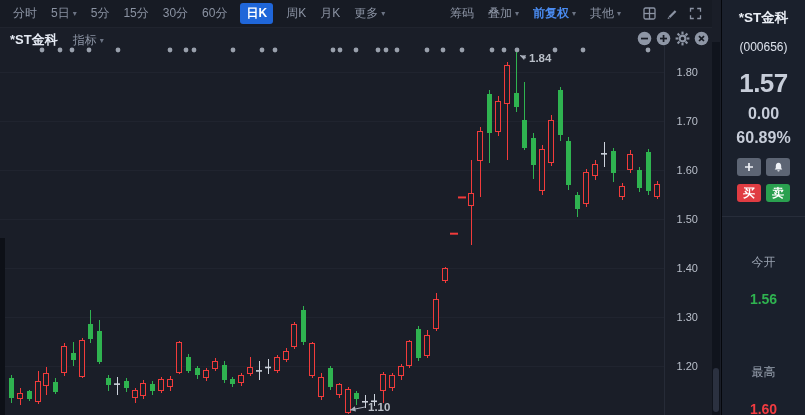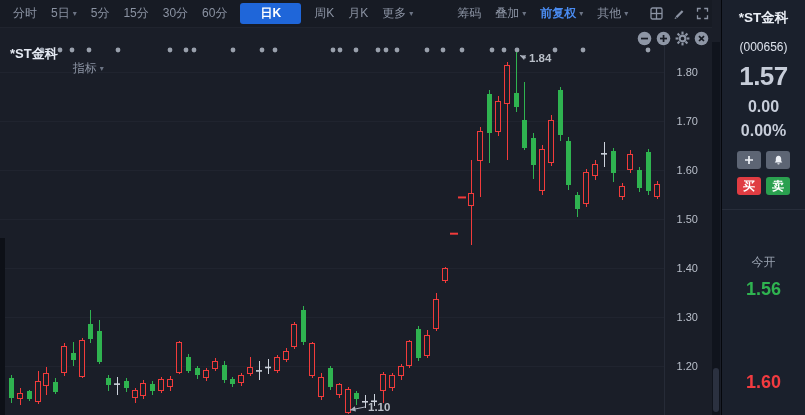--- a/index.html
+++ b/index.html
@@ -4,59 +4,59 @@
 <style>
   html,body{margin:0;padding:0;background:#0d0f14;}
   *{box-sizing:border-box;}
   .app{position:relative;width:805px;height:415px;background:#1a1e28;overflow:hidden;
        font-family:"Liberation Sans","DejaVu Sans",sans-serif;-webkit-font-smoothing:antialiased;}
   
   .toolbar{position:absolute;left:0;top:0;width:712px;height:28px;display:flex;align-items:center;
            background:#171b24;border-bottom:1px solid #20242e;padding-left:6px;z-index:5;gap:15px;}
   .tb-left{display:flex;align-items:center;}
   .tb-item{display:inline-flex;align-items:center;margin:0 7px;font-size:12px;color:#8b93a3;cursor:default;white-space:nowrap;}
-  .tb-item.active{background:#1f66d9;color:#ffffff;border-radius:3px;padding:2px 20px;margin:0 6px;font-weight:bold;}
+  .tb-item.active{background:#1f66d9;color:#ffffff;border-radius:3px;padding:2px 6px;margin:0 6px;font-weight:bold;}
   .tb-item.accent{color:#4a8bf0;font-weight:bold;}
   .caret{font-size:8px;margin-left:3px;color:#6c7484;}
   .tb-spacer{flex:1;}
   .tb-icons{display:flex;gap:10px;align-items:center;margin-right:10px;}
   .tb-icons svg{display:block;}
   
   .subbar{position:absolute;left:10px;top:31px;display:flex;align-items:center;gap:15px;z-index:4;}
   .sym{font-size:13px;font-weight:bold;color:#e4e9f2;}
-  .ind{font-size:12px;color:#8b93a3;display:inline-flex;align-items:center;margin-top:29px;}
+  .ind{font-size:12px;color:#8b93a3;display:inline-flex;align-items:center;}
   .zoomctl{position:absolute;left:636px;top:30px;display:flex;gap:3px;z-index:4;}
   .zbtn{width:16px;height:16px;padding:0;border:none;background:transparent;cursor:pointer;display:flex;align-items:center;justify-content:center;}
   
   #chart-svg{position:absolute;left:0;top:0;z-index:1;}
   .left-sliver{position:absolute;left:0;top:238px;width:5px;height:177px;background:#0d1017;z-index:2;}
   
   .vscroll{position:absolute;left:712px;top:42px;width:8px;height:373px;background:#10141d;z-index:3;}
   .vthumb{position:absolute;left:1px;top:326px;width:6px;height:44px;background:#2b3140;border-radius:3px;}
   
   .panel{position:absolute;left:721px;top:0;width:84px;height:415px;background:#1a202c;
          border-left:1px solid #05070c;text-align:center;z-index:6;}
   .p-name{margin-top:9px;font-size:13.5px;font-weight:bold;color:#eaeef5;}
   .p-code{margin-top:13px;font-size:12px;color:#dde2ec;}
-  .p-price{margin-top:7px;font-size:26px;font-weight:bold;color:#c7cdd9;letter-spacing:-0.5px;}
+  .p-price{margin-top:14px;font-size:26px;font-weight:bold;color:#c7cdd9;letter-spacing:-0.5px;}
   .p-chg,.p-pct{margin-top:6px;font-size:16px;font-weight:bold;color:#c7cdd9;}
   .p-btns{margin-top:11px;display:flex;justify-content:center;gap:5px;}
   .p-btn{width:24px;height:18px;background:#5d6574;border:none;border-radius:3px;display:flex;
          align-items:center;justify-content:center;padding:0;cursor:pointer;}
   .p-trade{margin-top:8px;display:flex;justify-content:center;gap:5px;}
   .t-btn{width:24px;height:18px;border:none;border-radius:3px;color:#fff;font-size:12px;font-weight:bold;
          display:flex;align-items:center;justify-content:center;padding:0;cursor:pointer;font-family:inherit;}
   .t-buy{background:#e03c42;}
   .t-sell{background:#2aa04f;}
   .p-div{margin-top:14px;height:1px;background:#272d3a;}
   .p-field{position:absolute;left:0;width:100%;}
   .f1{top:254px;text-align:center;}
   .f2{top:364px;}
   .pf-label{font-size:12px;color:#99a1b0;}
-  .pf-value{font-size:18px;font-weight:bold;margin-top:8px;}
+  .pf-value{font-size:14px;font-weight:bold;margin-top:20px;}
   .pf-value[data-color="green"]{color:#2fb350;}
   .pf-value[data-color="red"]{color:#f23b40;}
 </style>
 </head>
 <body>
 
 <div class="app">
 
   <svg id="chart-svg" width="712" height="415" viewBox="0 0 712 415">
       <line x1="0" y1="72" x2="664" y2="72" stroke="#20242f" stroke-width="1" shape-rendering="crispEdges"></line>
@@ -341,21 +341,21 @@
 
   <div class="vscroll">
     <div class="vthumb"></div>
   </div>
 
   <div class="panel">
     <div class="p-name">*ST金科</div>
     <div class="p-code">(000656)</div>
     <div class="p-price">1.57</div>
     <div class="p-chg">0.00</div>
-    <div class="p-pct">0.00%</div>
+    <div class="p-pct">60.89%</div>
     <div class="p-btns">
       <button class="p-btn">
         <svg width="10" height="10" viewBox="0 0 10 10">
           <path d="M5 1 V9 M1 5 H9" stroke="#eef1f6" stroke-width="1.7"></path>
         </svg>
       </button>
       <button class="p-btn">
         <svg width="11" height="11" viewBox="0 0 11 11">
           <path d="M5.5 0.8 C3.7 0.8 2.8 2.2 2.8 3.9 L2.8 6 L1.7 7.5 L9.3 7.5 L8.2 6 L8.2 3.9 C8.2 2.2 7.3 0.8 5.5 0.8 Z" fill="#eef1f6"></path>
           <path d="M4.3 8.3 a1.2 1.2 0 0 0 2.4 0 Z" fill="#eef1f6"></path>
@@ -365,17 +365,18 @@
     <div class="p-trade">
       <button class="t-btn t-buy">买</button>
       <button class="t-btn t-sell">卖</button>
     </div>
     <div class="p-div"></div>
     <div class="p-field f1">
       <div class="pf-label">今开</div>
       <div class="pf-value" data-color="green">1.56</div>
     </div>
     <div class="p-field f2">
+      <div class="pf-label">最高</div>
       <div class="pf-value" data-color="red">1.60</div>
     </div>
   </div>
 
 </div>
 
 </body></html>

